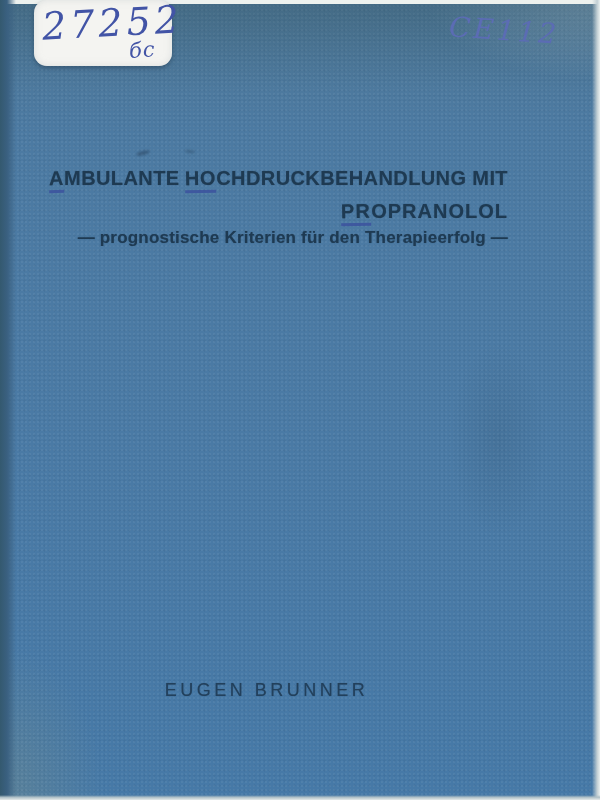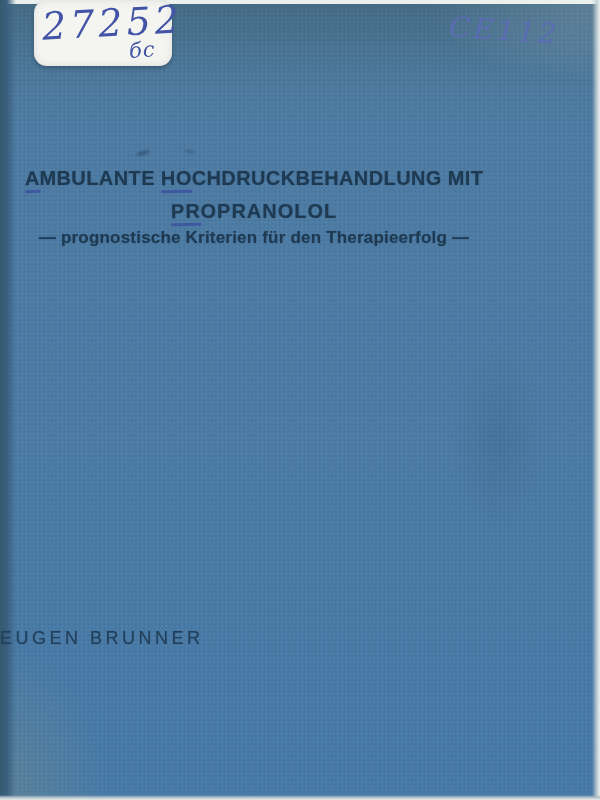--- a/index.html
+++ b/index.html
@@ -53,36 +53,36 @@
     transform:rotate(-4deg);
   }
   .shelf-code {
     position:absolute; left:449px; top:14px;
     font-size:28px; letter-spacing:3px; color:#5b6cb4;
     transform:rotate(4deg);
     white-space:nowrap;
   }
 
   .title-line {
-    position:absolute; left:0; width:508px; text-align:center;
+    position:absolute; left:0; width:508px; text-align:right;
     color:#1e3a52; font-weight:700;
     text-shadow:0 0 1px rgba(22,42,62,0.45);
     white-space:nowrap;
   }
   .t1 { top:167px; font-size:20px; letter-spacing:0.4px; }
   .t2 { top:200px; font-size:20px; letter-spacing:1px; }
   .t3 { top:228px; font-size:17px; letter-spacing:0.2px; }
   .pen-u {
     display:inline-block;
     border-bottom:3px solid rgba(58,78,158,0.75);
     transform:rotate(-1deg);
   }
 
   .author {
-    position:absolute; left:0; top:628px; width:533px; text-align:left;
+    position:absolute; left:0; top:680px; width:533px; text-align:center;
     font-size:18px; font-weight:500; letter-spacing:3.5px;
     color:#22405c; text-shadow:0 0 1px rgba(24,44,64,0.4);
     white-space:nowrap;
   }
 
   .smudge { position:absolute; border-radius:50%; filter:blur(1px); pointer-events:none; }
   .smudge-1 { left:136px; top:151px; width:14px; height:4px; background:rgba(25,45,70,0.40); transform:rotate(-14deg); }
   .smudge-2 { left:185px; top:150px; width:10px; height:3px; background:rgba(25,45,70,0.28); transform:rotate(8deg); }
 </style>
 </head>

